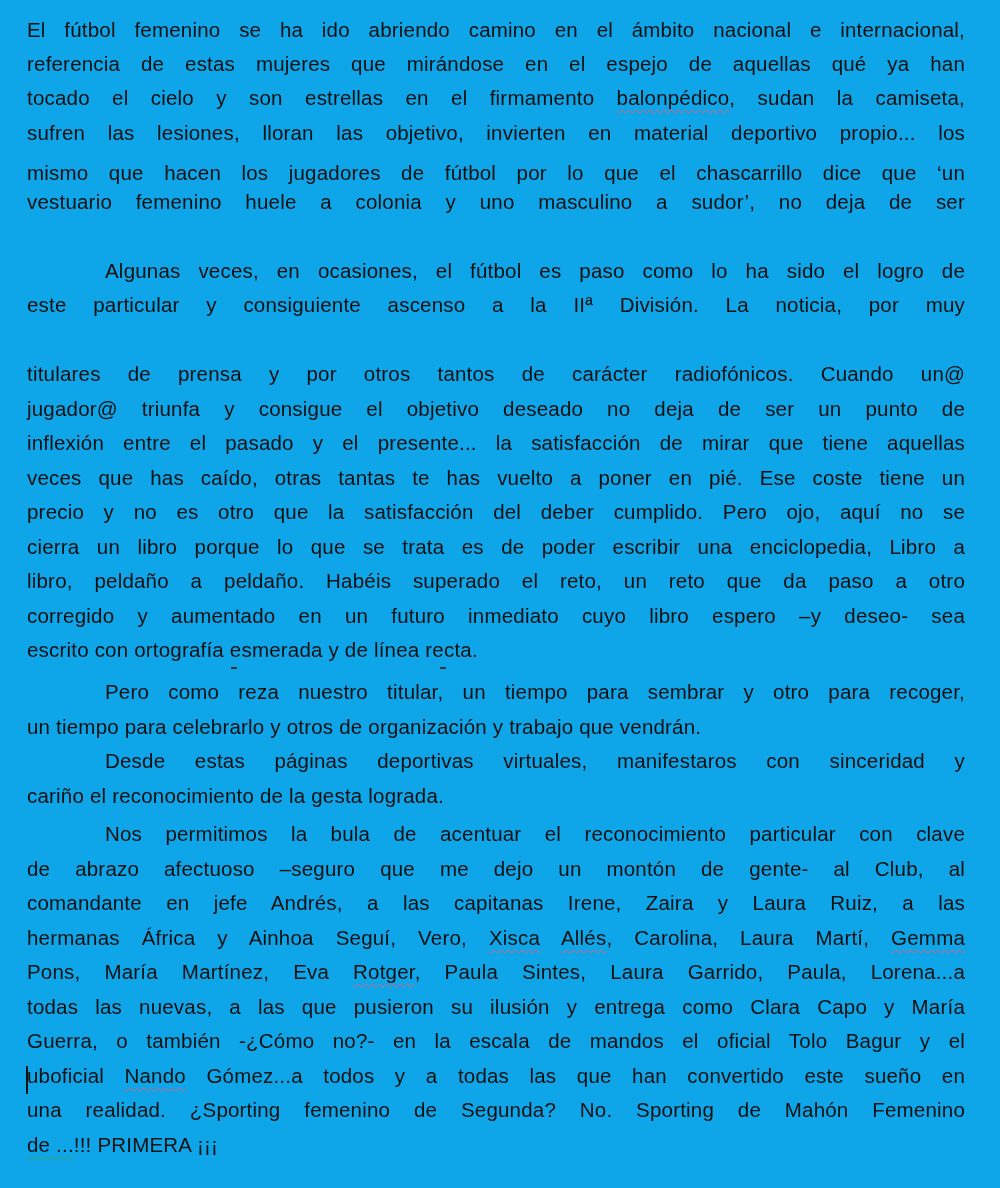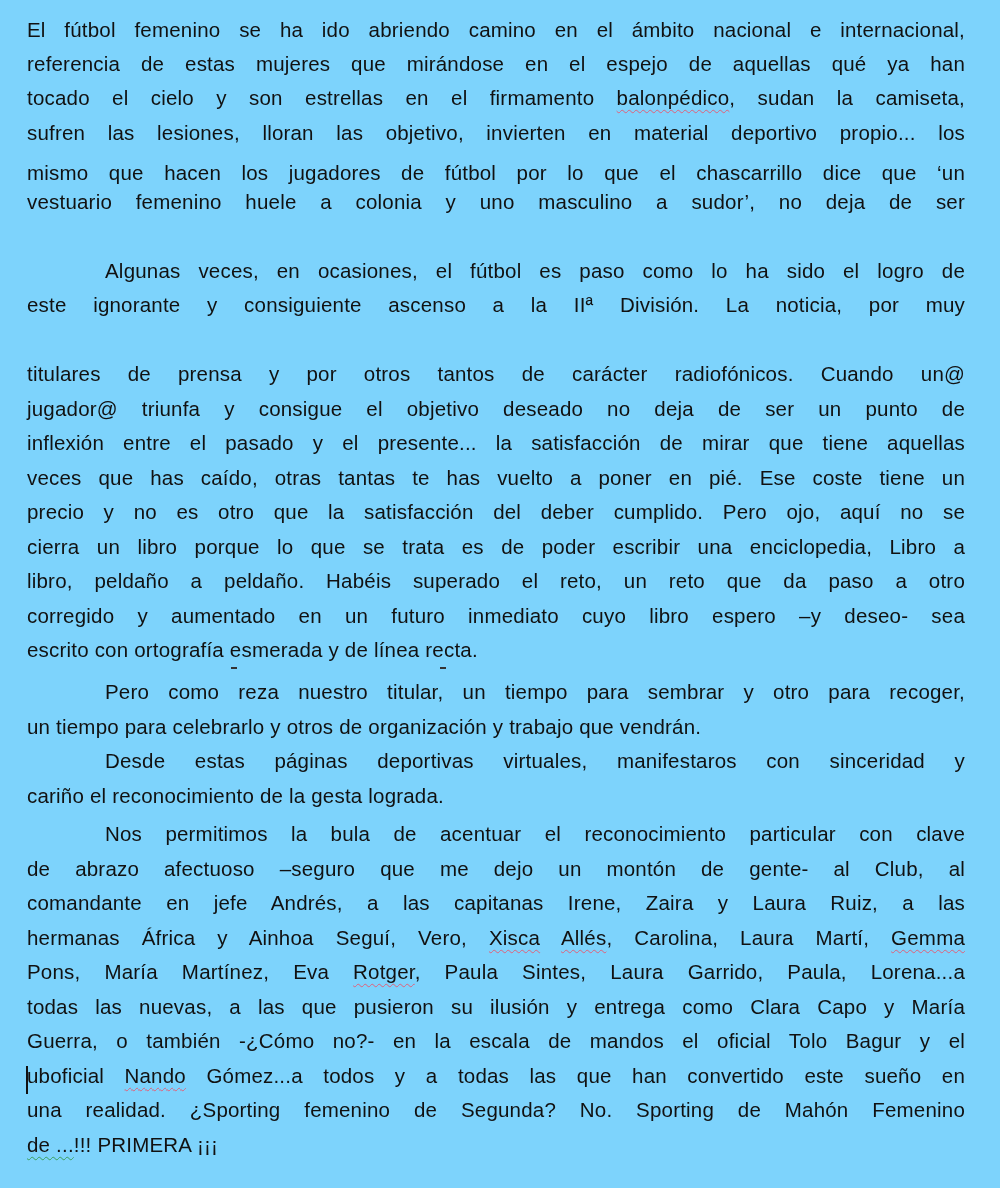--- a/index.html
+++ b/index.html
@@ -1,19 +1,19 @@
 <!DOCTYPE html>
 <html><head>
 <meta charset="utf-8">
 <style>
   html, body { margin: 0; padding: 0; background: #ffffff; }
   body { width: 1000px; height: 1188px; overflow: hidden; position: relative; }
   .page {
     position: absolute; left: 0; top: 0; width: 1000px; height: 1188px;
-    background: #7dd3fc;
+    background: #0ea5e9;
   }
   .line {
     position: absolute;
     left: 27px;
     width: 938px;
     height: 34px;
     font-family: "Liberation Sans", sans-serif;
     font-size: 20.5px;
     line-height: 34px;
     color: #111111;
@@ -39,21 +39,21 @@
 <div class="page">
 
   <div class="line" style="top:13px">El fútbol femenino se ha ido abriendo camino en el ámbito nacional e internacional,</div>
   <div class="line" style="top:47px">referencia de estas mujeres que mirándose en el espejo de aquellas qué ya han</div>
   <div class="line" style="top:81px" id="l-balon">tocado el cielo y son estrellas en el firmamento <span class="sq-red">balonpédico</span>, sudan la camiseta,</div>
   <div class="line" style="top:116px">sufren las lesiones, lloran las objetivo, invierten en material deportivo propio... los</div>
   <div class="line" style="top:156px">mismo que hacen los jugadores de fútbol por lo que el chascarrillo dice que ‘un</div>
   <div class="line" style="top:185px">vestuario femenino huele a colonia y uno masculino a sudor’, no deja de ser</div>
 
   <div class="line indent" style="top:254px">Algunas veces, en ocasiones, el fútbol es paso como lo ha sido el logro de</div>
-  <div class="line" style="top:288px">este ignorante y consiguiente ascenso a la IIª División.  La noticia, por muy</div>
+  <div class="line" style="top:288px">este particular y consiguiente ascenso a la IIª División.  La noticia, por muy</div>
   <div class="line" style="top:357px">titulares de prensa y por otros tantos de carácter radiofónicos. Cuando un@</div>
   <div class="line" style="top:392px">jugador@ triunfa y consigue el objetivo deseado no deja de ser un punto de</div>
   <div class="line" style="top:426px">inflexión entre el pasado y el presente... la satisfacción de mirar que tiene aquellas</div>
   <div class="line" style="top:461px">veces que has caído, otras tantas te has vuelto a poner en pié. Ese coste tiene un</div>
   <div class="line" style="top:495px">precio y no es otro que la satisfacción del deber cumplido. Pero ojo, aquí no se</div>
   <div class="line" style="top:530px">cierra un libro porque lo que se trata es de poder escribir una enciclopedia,  Libro a</div>
   <div class="line" style="top:564px">libro, peldaño a peldaño. Habéis superado el reto, un reto que da paso a otro</div>
   <div class="line" style="top:599px">corregido y aumentado en un futuro inmediato cuyo libro espero –y deseo- sea</div>
   <div class="line last" style="top:633px">escrito con ortografía esmerada y de línea recta.</div>
   <div class="mark" style="left:231px;top:667px"></div>

